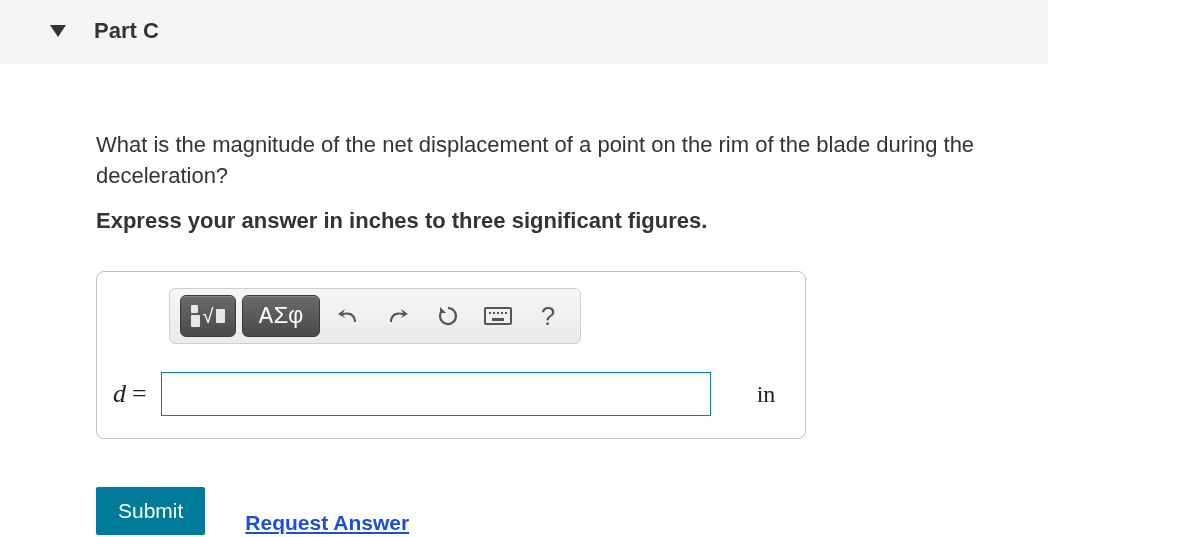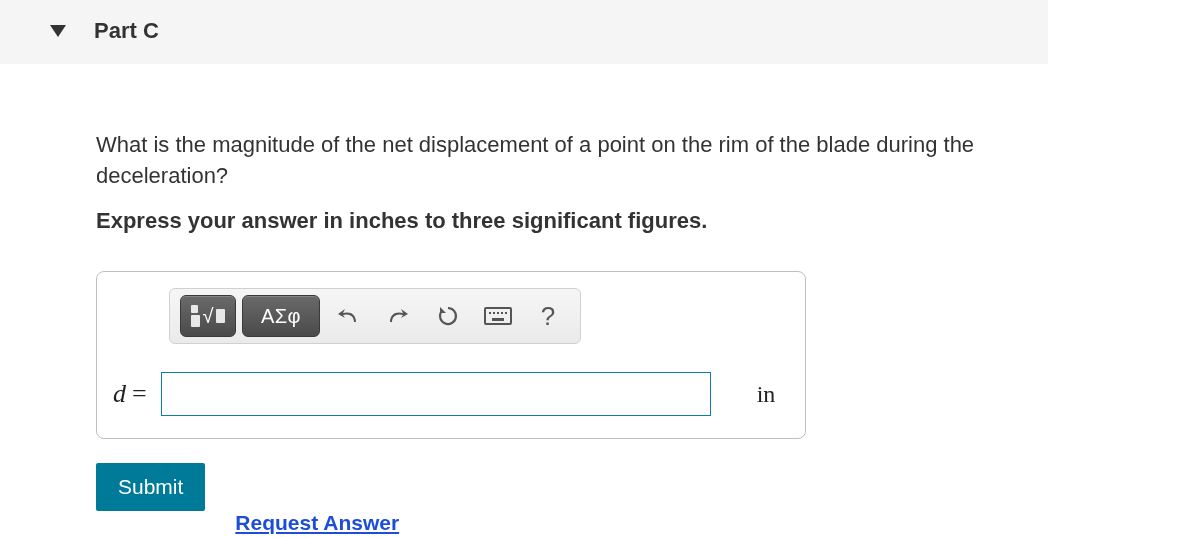--- a/index.html
+++ b/index.html
@@ -97,22 +97,23 @@
     border-radius: 1px;
   }
   .mini-box.sm { width: 7px; height: 8px; }
   .radical {
     font-size: 20px;
     color: #fff;
     position: relative;
   }
   .btn-dark.greek {
     width: 78px;
-    font-size: 20px;
+    font-size: 24px;
     letter-spacing: 0.5px;
+    font-family: Liberation Mono, monospace;
   }
   .tool-icon {
     width: 44px; height: 40px;
     display: flex; align-items: center; justify-content: center;
     font-size: 22px;
     color: #555;
     cursor: pointer;
     border-radius: 4px;
   }
   .keyboard-icon {
@@ -162,22 +163,22 @@
   }
   .unit-label {
     font-family: "Times New Roman", Georgia, serif;
     font-size: 24px;
     color: #222;
     margin-left: 32px;
   }
   .actions {
     margin-top: 24px;
     display: flex;
-    align-items: flex-start;
-    gap: 30px;
+    align-items: flex-end;
+    gap: 40px;
   }
   .submit-btn {
     background: #007a99;
     color: #fff;
     border: none;
     font-size: 21px;
     padding: 12px 22px;
     border-radius: 2px;
     cursor: pointer;
   }

